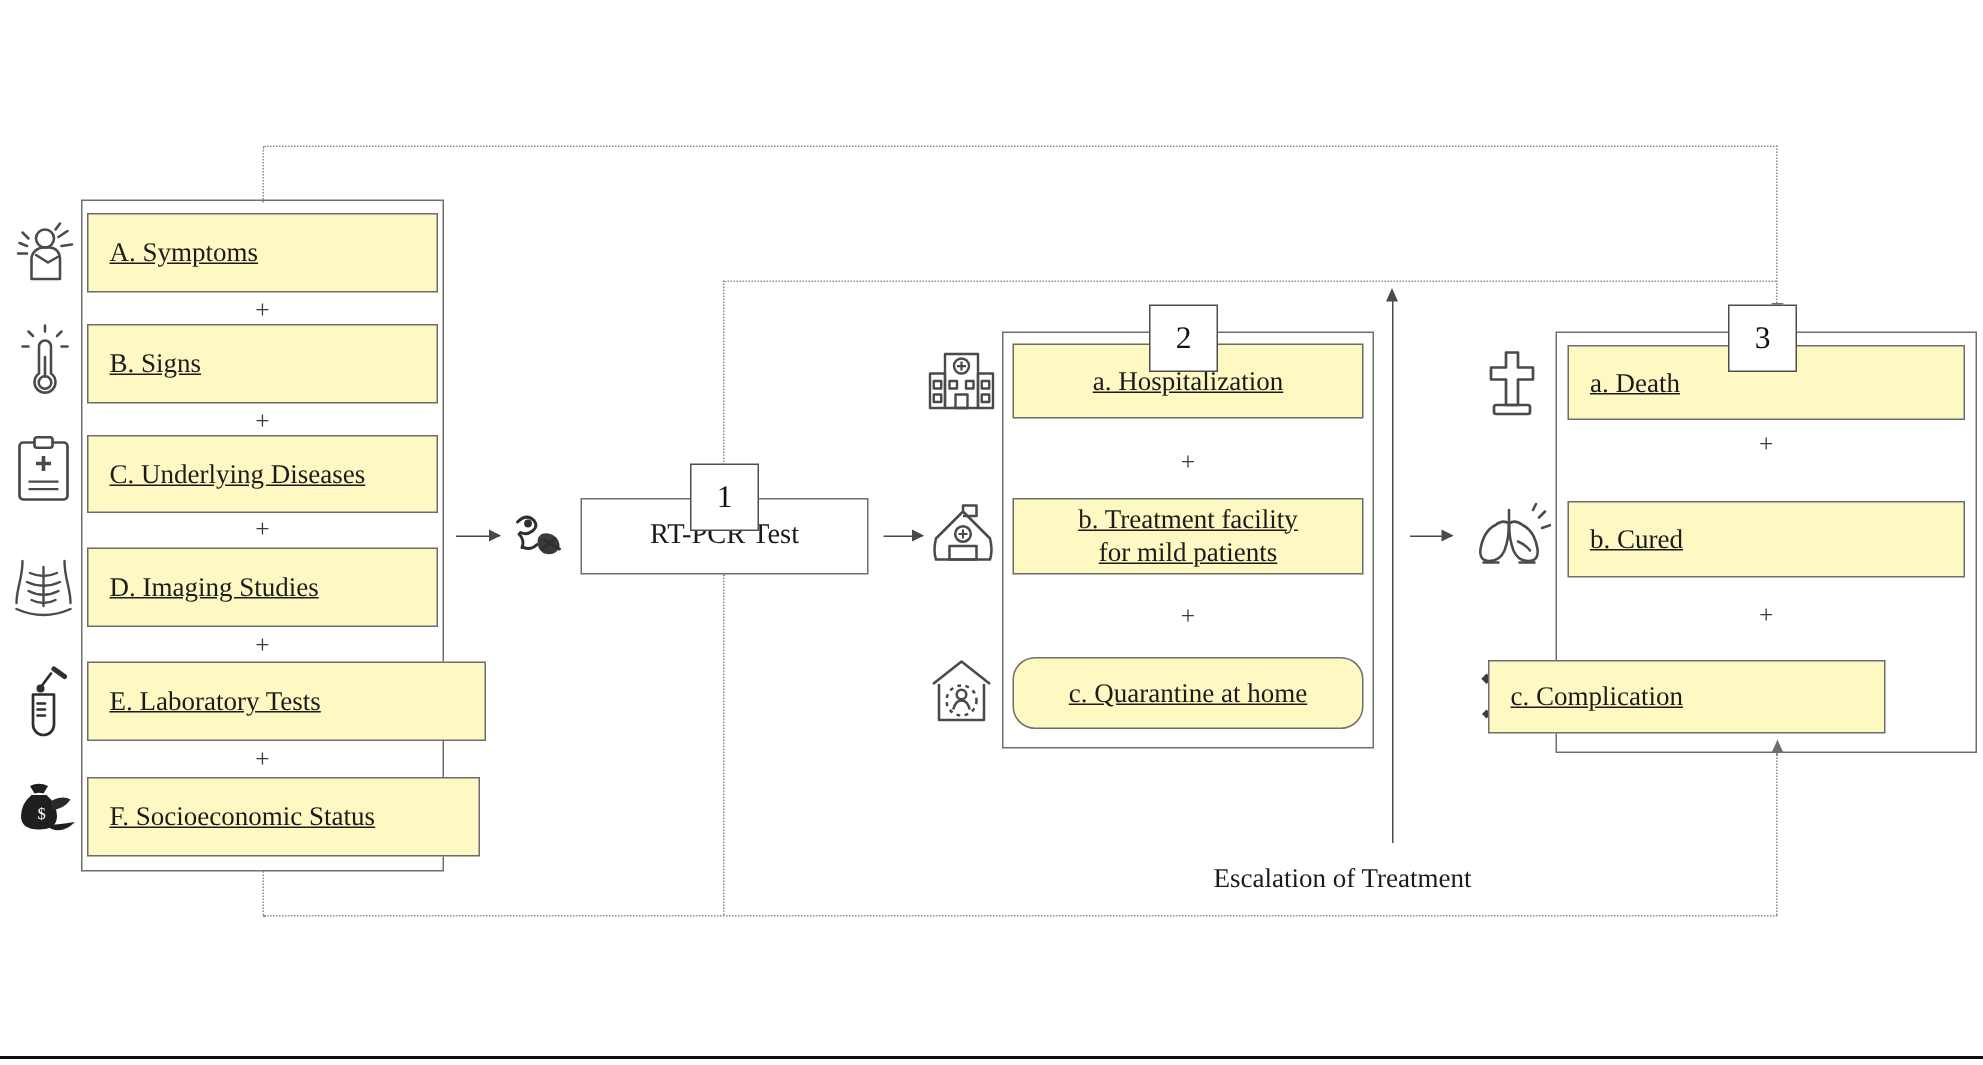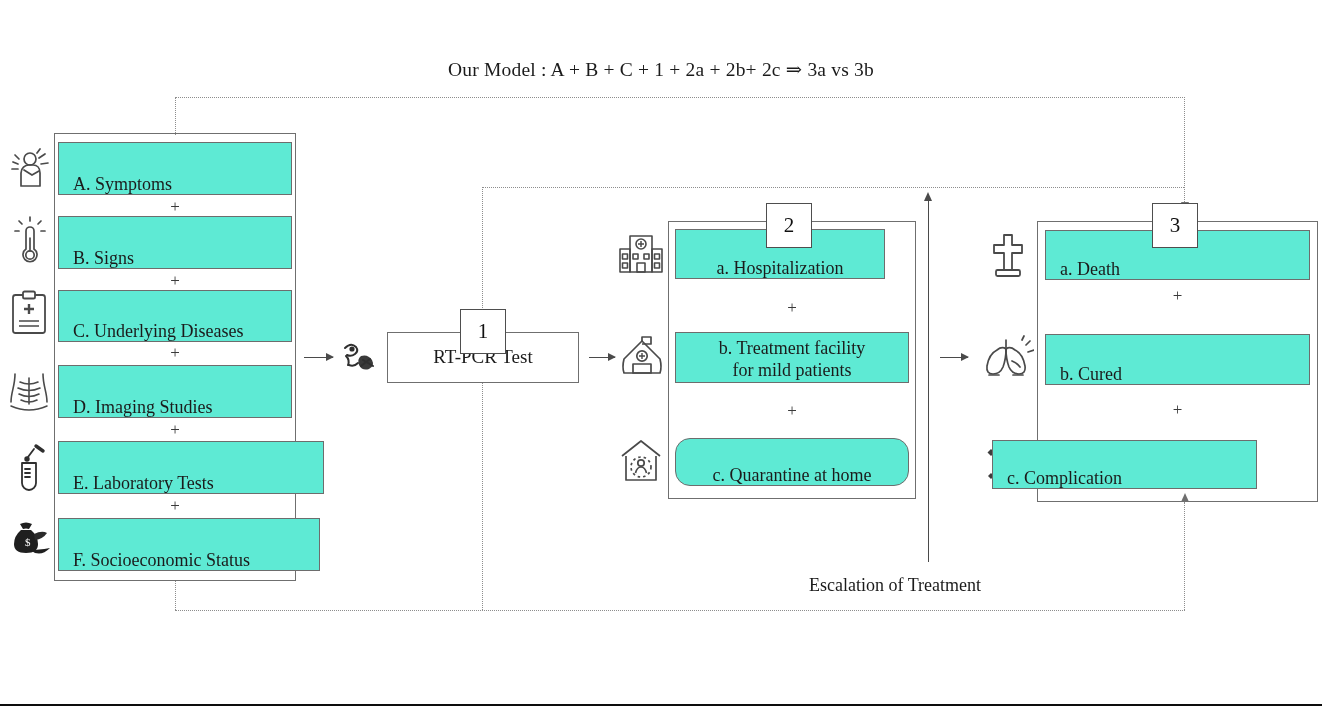--- a/index.html
+++ b/index.html
@@ -30,24 +30,25 @@
   
   .outer-box{
     border:1.6px solid #6f6f6f;
     background:transparent;
     box-sizing:border-box;
   }
   .item-box{
     border:1.3px solid #6d6d6d;
     box-sizing:border-box;
     display:flex;
-    align-items:flex-end;
+    align-items:center;
     font-size:18px;
     line-height:1.12;
-    background:#5eead4;
+    background:#fef9c3;
+    text-decoration:underline;
   }
   .item-box.left-al{justify-content:flex-start;padding-left:14px;}
   .item-box.center-al{justify-content:center;text-align:center;padding:0 8px;}
   .plus{
     font-size:17px;
     text-align:center;
     color:#3a3a3a;
     width:100%;
   }
 
@@ -109,21 +110,20 @@
   
   #bottom-rule{
     left:0;top:704px;width:1322px;height:2px;background:#0d0d0d;
   }
 </style>
 </head>
 <body>
 
 <div id="canvas">
 
-  <div class="abs" id="title">Our Model : A + B + C + 1 + 2a + 2b+ 2c ⇒ 3a vs 3b</div>
 
   <div class="abs dot-h" style="left:175px;top:97px;width:1010px;"></div>
   <div class="abs dot-v" style="left:175px;top:97px;height:38px;"></div>
   <div class="abs dot-v dot-arrow-down" style="left:1184px;top:97px;height:105px;"></div>
 
   <div class="abs dot-h" style="left:482px;top:187px;width:702px;"></div>
   <div class="abs dot-v" style="left:482px;top:187px;height:145px;"></div>
 
   <div class="abs dot-h" style="left:175px;top:610px;width:1010px;"></div>
   <div class="abs dot-v" style="left:175px;top:580px;height:30px;"></div>
@@ -269,21 +269,21 @@
       <path d="M4 18 L23 3 L42 18"></path>
       <path d="M8 18 v24 h30 V18"></path>
       <circle cx="23" cy="29" r="10" stroke-dasharray="2.5 3"></circle>
       <circle cx="23" cy="25" r="3.2"></circle>
       <path d="M17.5 35 q1.5 -6 5.5 -6 q4 0 5.5 6"></path>
     </svg>
   </div>
 
   <div class="abs outer-box" style="left:668px;top:221px;width:248px;height:278px;"></div>
 
-  <div class="abs item-box center-al" style="left:675px;top:229px;width:210px;height:50px;">
+  <div class="abs item-box center-al" style="left:675px;top:229px;width:234px;height:50px;">
     <span>a. Hospitalization</span>
   </div>
   <div class="abs plus" style="left:675px;top:298px;width:234px;">+</div>
 
   <div class="abs item-box center-al" style="left:675px;top:332px;width:234px;height:51px;white-space:pre-line;line-height:1.22;">
     <span>b. Treatment facility
 for mild patients</span>
   </div>
   <div class="abs plus" style="left:675px;top:401px;width:234px;">+</div>
 

